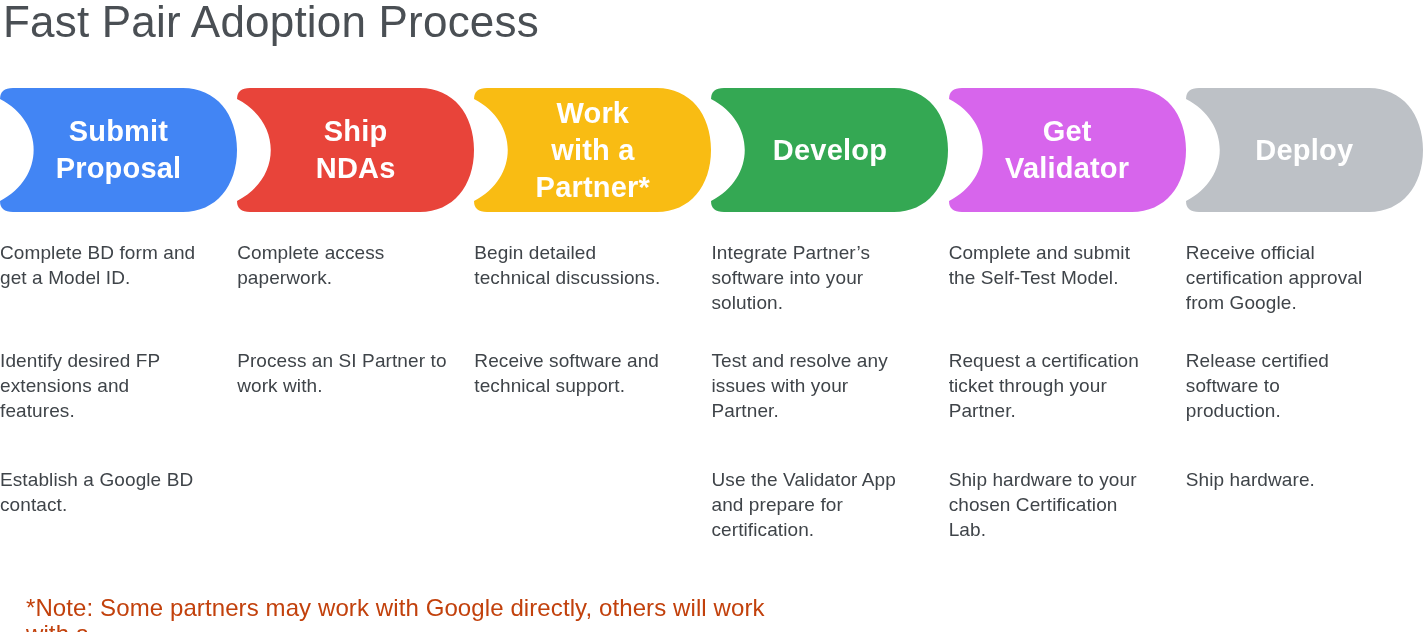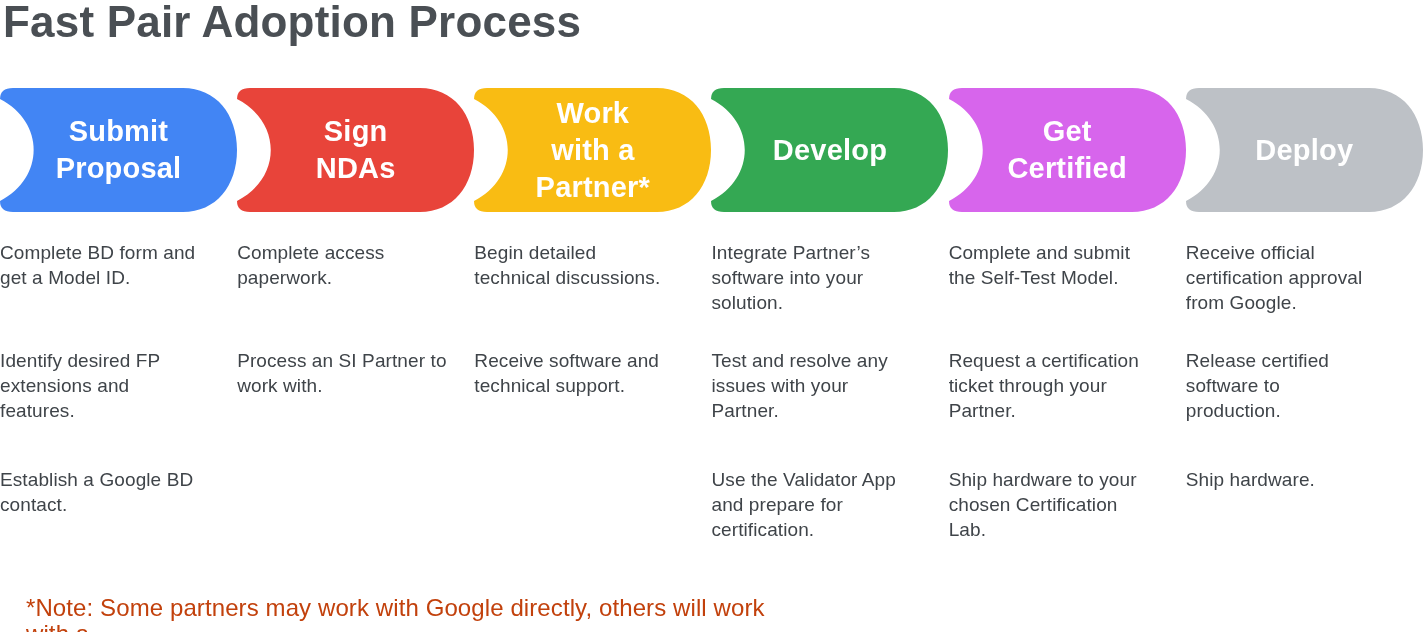--- a/index.html
+++ b/index.html
@@ -2,21 +2,21 @@
 <html><head>
 <meta charset="utf-8">
 <style>
   html,body{margin:0;padding:0;background:#ffffff;}
   .canvas{
     position:relative;width:1423px;height:632px;background:#ffffff;
     font-family:"Liberation Sans",sans-serif;overflow:hidden;
   }
   .page-title{
     position:absolute;left:3px;top:0;margin:0;
-    font-size:44px;line-height:44px;font-weight:700;color:#4a4f54;
+    font-size:44px;line-height:44px;font-weight:400;color:#4a4f54;
     letter-spacing:0.2px;white-space:nowrap;
   }
   .stages{
     position:absolute;left:0;top:88px;width:1350px;display:flex;
   }
   .stage-col{
     position:relative;flex:0 0 auto;width:237.16px;
   }
   .pill{position:relative;width:237px;height:124px;}
   .pill svg{position:absolute;left:0;top:0;width:237px;height:124px;display:block;}
@@ -64,21 +64,21 @@
 features.</p>
       <p class="task">Establish a Google BD
 contact.</p>
     </div>
   </div>
       <div class="stage-col">
     <div class="pill">
       <svg viewBox="0 0 237 124" preserveAspectRatio="none" aria-hidden="true">
         <path d="M 13 0 H 183 C 216 0 237 26 237 62 C 237 98 216 124 183 124 H 13 Q 0 124 0 113 C 45 90 45 34 0 11 Q 0 0 13 0 Z" fill="#E8443A"></path>
       </svg>
-      <div class="pill-label">Sign
+      <div class="pill-label">Ship
 NDAs</div>
     </div>
     <div class="tasks">
       <p class="task">Complete access
 paperwork.</p>
       <p class="task">Process an SI Partner to
 work with.</p>
     </div>
   </div>
       <div class="stage-col">
@@ -115,21 +115,21 @@
 and prepare for
 certification.</p>
     </div>
   </div>
       <div class="stage-col">
     <div class="pill">
       <svg viewBox="0 0 237 124" preserveAspectRatio="none" aria-hidden="true">
         <path d="M 13 0 H 183 C 216 0 237 26 237 62 C 237 98 216 124 183 124 H 13 Q 0 124 0 113 C 45 90 45 34 0 11 Q 0 0 13 0 Z" fill="#D765EC"></path>
       </svg>
       <div class="pill-label">Get
-Certified</div>
+Validator</div>
     </div>
     <div class="tasks">
       <p class="task">Complete and submit
 the Self-Test Model.</p>
       <p class="task">Request a certification
 ticket through your
 Partner.</p>
       <p class="task">Ship hardware to your
 chosen Certification
 Lab.</p>

